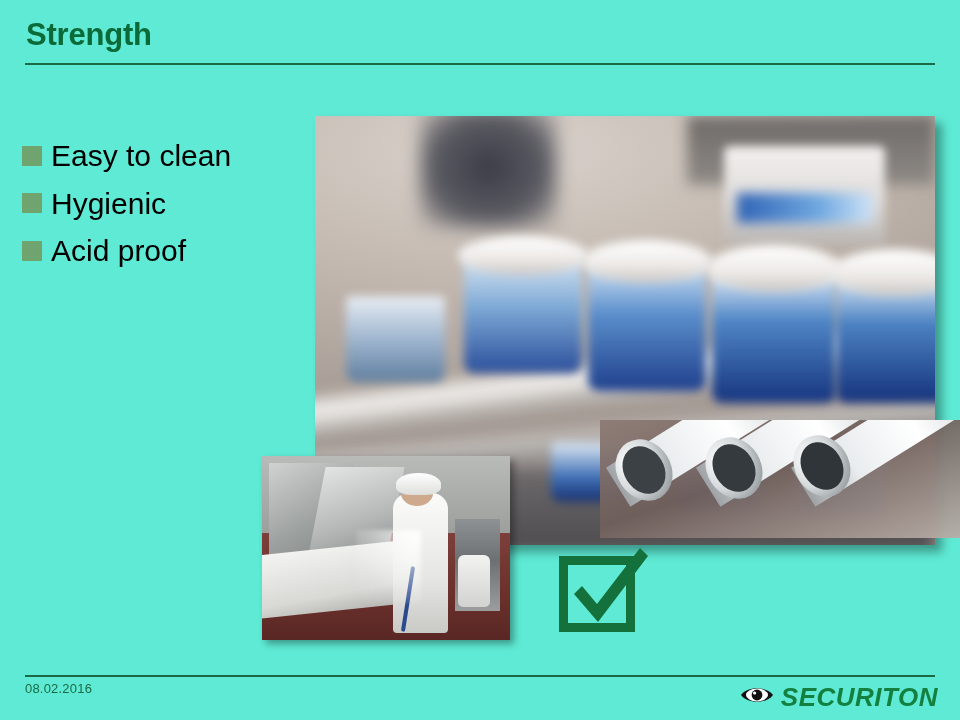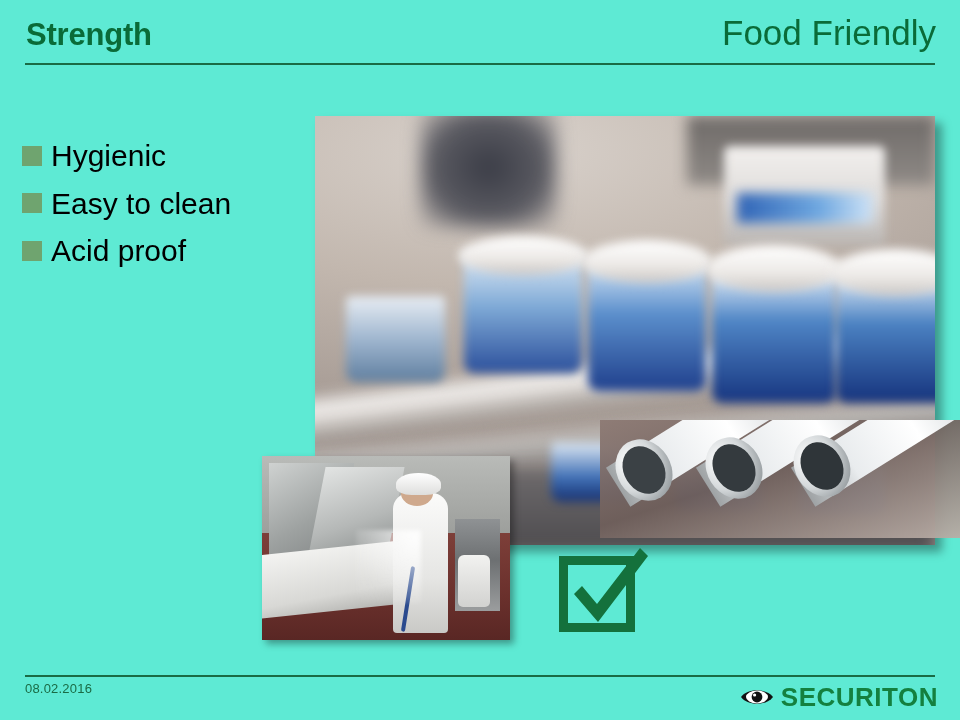--- a/index.html
+++ b/index.html
@@ -304,53 +304,52 @@
     top: 681px;
     font-size: 13px;
     color: #1a6b45;
     letter-spacing: 0.2px;
   }
   .logo {
     position: absolute;
     right: 22px;
     top: 684px;
     display: flex;
-    align-items: center;
+    font-style: italic;
   }
   .logo-eye {
     margin-right: 7px;
     display: block;
   }
   .logo-text {
     font-size: 26px;
     font-weight: bold;
     color: #14803f;
     letter-spacing: 0.5px;
     line-height: 1;
   }
 </style>
 </head>
 <body>
 
 <div class="slide">
 
   <div class="slide-title">Strength</div>
-  <div class="slide-subtitle">Food Friendly</div>
   <div class="header-rule"></div>
 
   <div class="bullets">
+
+    <div class="bullet-row">
+      <span class="bullet-marker"></span>
+      <span class="bullet-label">Easy to clean</span>
+    </div>
 
     <div class="bullet-row">
       <span class="bullet-marker"></span>
       <span class="bullet-label">Hygienic</span>
-    </div>
-
-    <div class="bullet-row">
-      <span class="bullet-marker"></span>
-      <span class="bullet-label">Easy to clean</span>
     </div>
 
     <div class="bullet-row">
       <span class="bullet-marker"></span>
       <span class="bullet-label">Acid proof</span>
     </div>
 
   </div>
 
   <div class="photo photo-conveyor">

